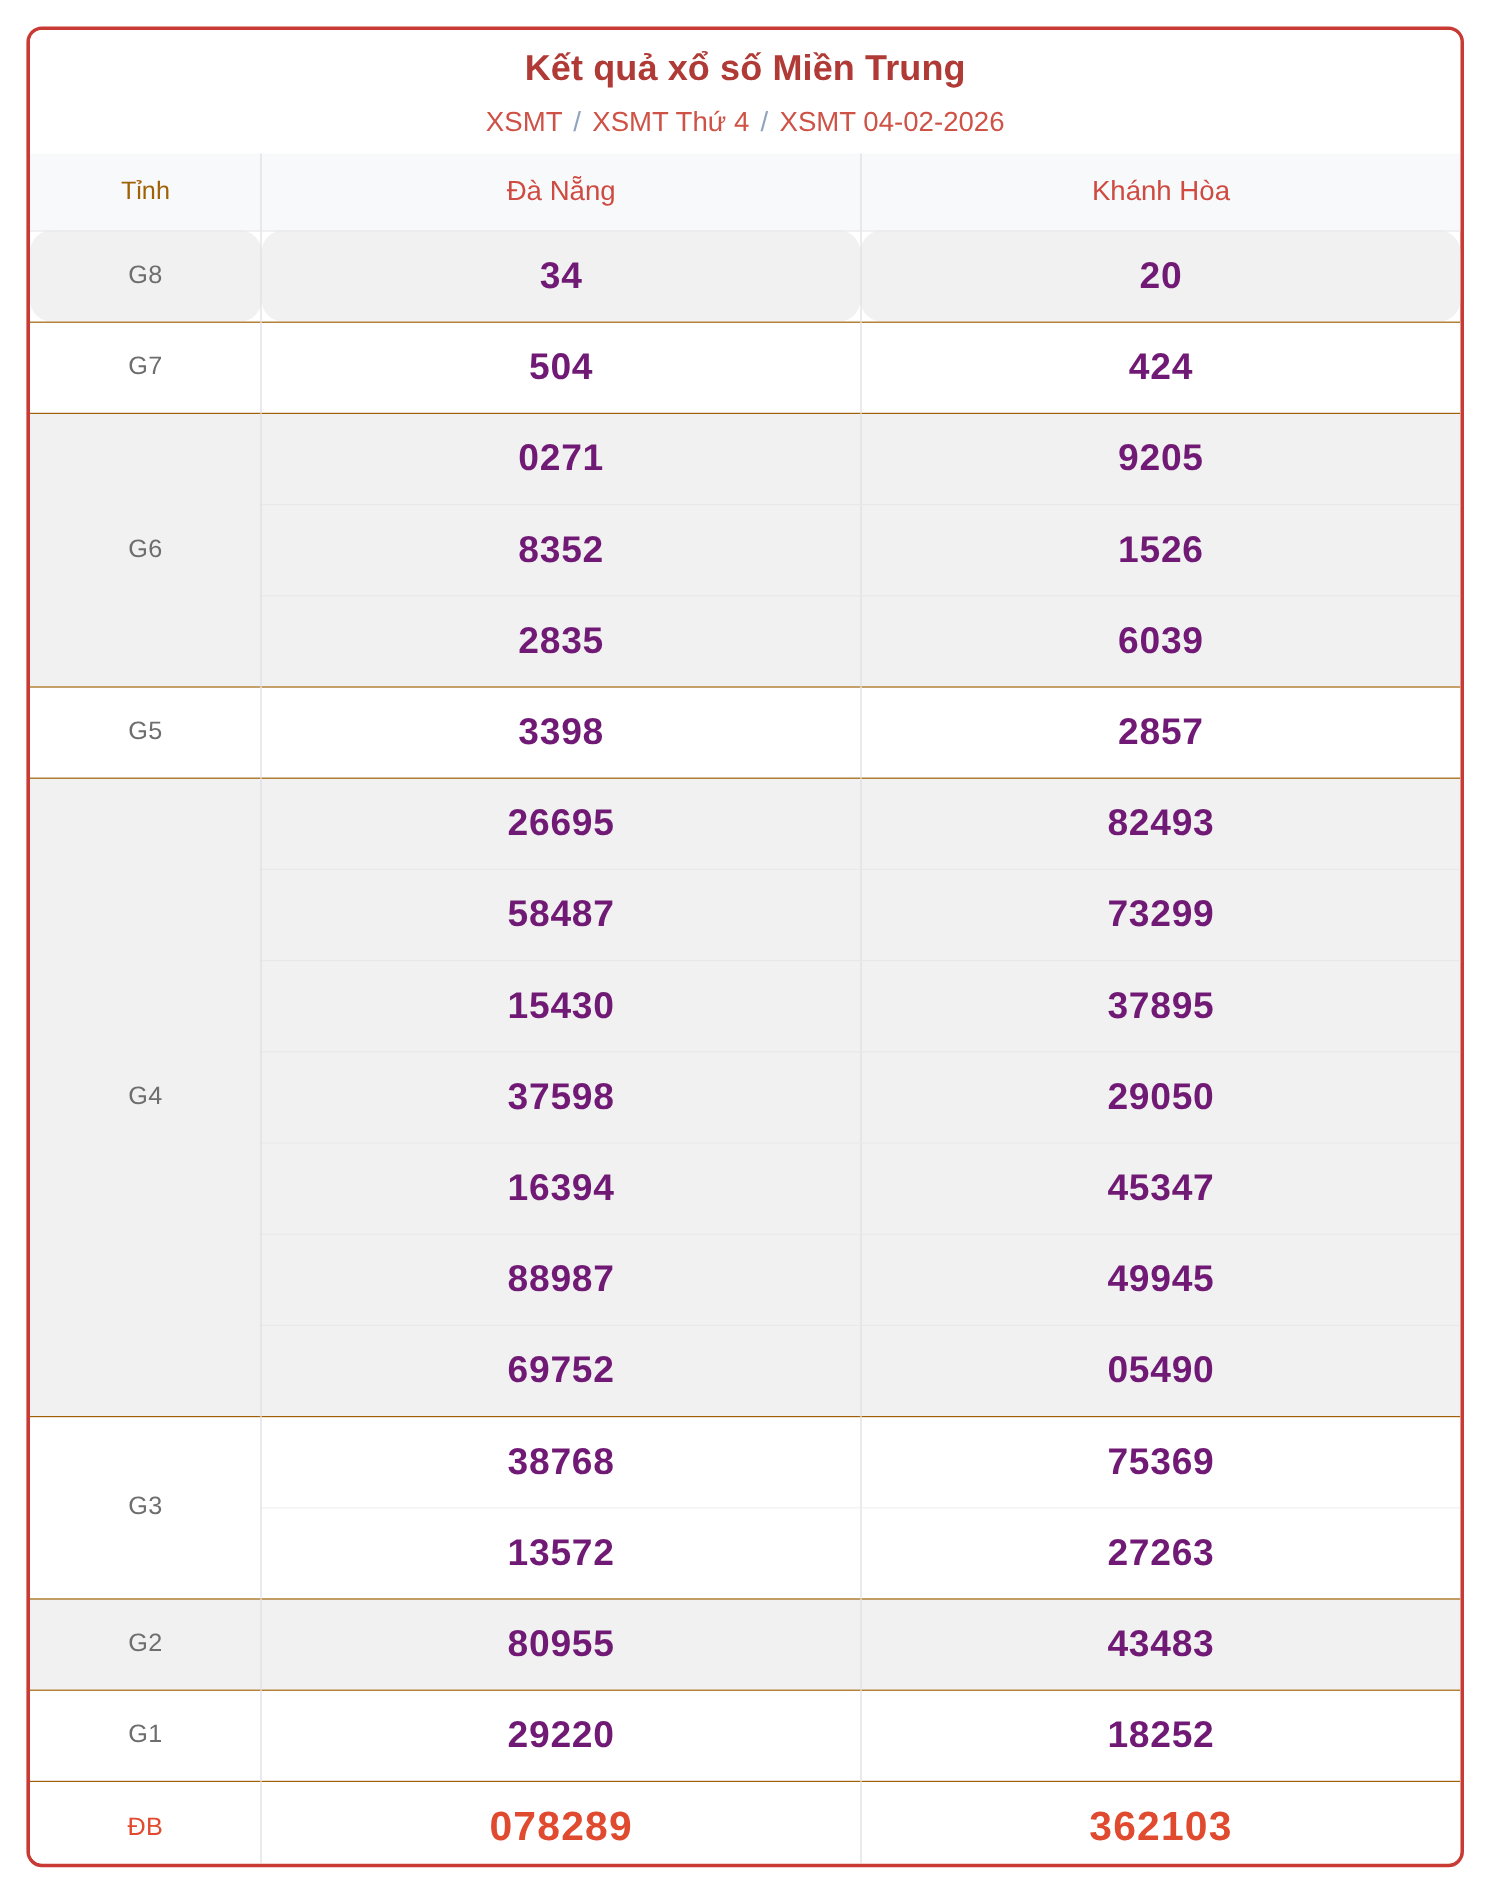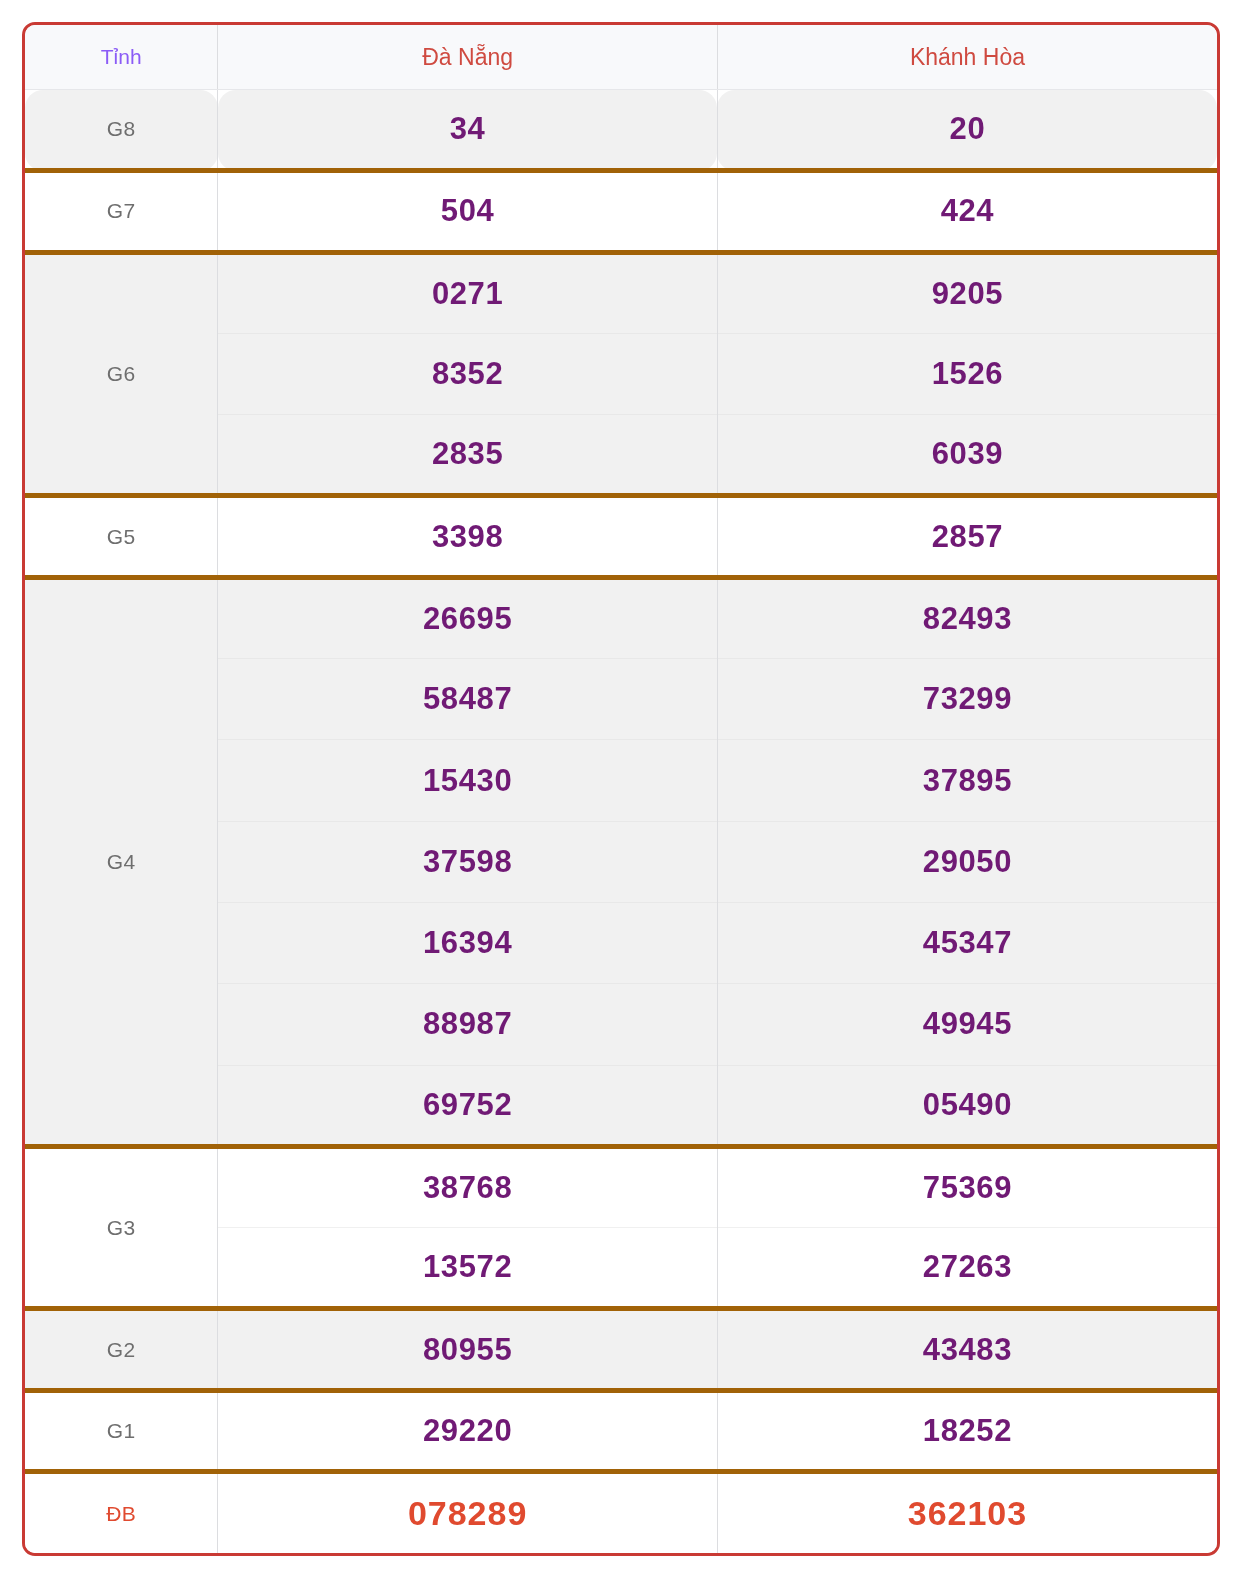--- a/index.html
+++ b/index.html
@@ -75,29 +75,29 @@
   }
   .tbl td:last-child, .tbl th:last-child { border-right: none; }
 
   thead th {
     background: #f8f9fb;
     height: 64px;
     font-weight: normal;
     border-bottom: 1px solid #e6e7ea;
   }
   .th-prize {
-    color: #8b5cf6;
+    color: #a16207;
     font-size: 21px;
   }
   .th-prov {
     color: #cf4a40;
     font-size: 23px;
   }
 
-  tbody tr td { border-top: 5px solid #a16207; }
+  tbody tr td { border-top: 1px solid #a16207; }
   tbody tr:first-child td { border-top: none; border-radius: 18px; }
 
   .grp-shade td { background: #f1f1f1; }
   .grp-plain td { background: #ffffff; }
 
   
   .inner-sep { border-top: 1px solid #f0f0f0 !important; }
   .grp-shade .inner-sep { border-top: 1px solid #e8e8e8 !important; }
 
   .prize-label {
@@ -128,20 +128,30 @@
     font-weight: bold;
     letter-spacing: 1px;
   }
 </style>
 </head>
 <body>
 
 <div class="page">
   <div class="card">
 
+    <div class="card-header">
+      <div class="title">Kết quả xổ số Miền Trung</div>
+      <div class="breadcrumb">
+        <span class="crumb">XSMT</span>
+        <span class="sep">/</span>
+        <span class="crumb">XSMT Thứ 4</span>
+        <span class="sep">/</span>
+        <span class="crumb">XSMT 04-02-2026</span>
+      </div>
+    </div>
 
     <table class="tbl">
       <colgroup>
         <col class="c-prize">
           <col class="c-prov">
           <col class="c-prov">
       </colgroup>
       <thead>
         <tr>
           <th class="th-prize">Tỉnh</th>

